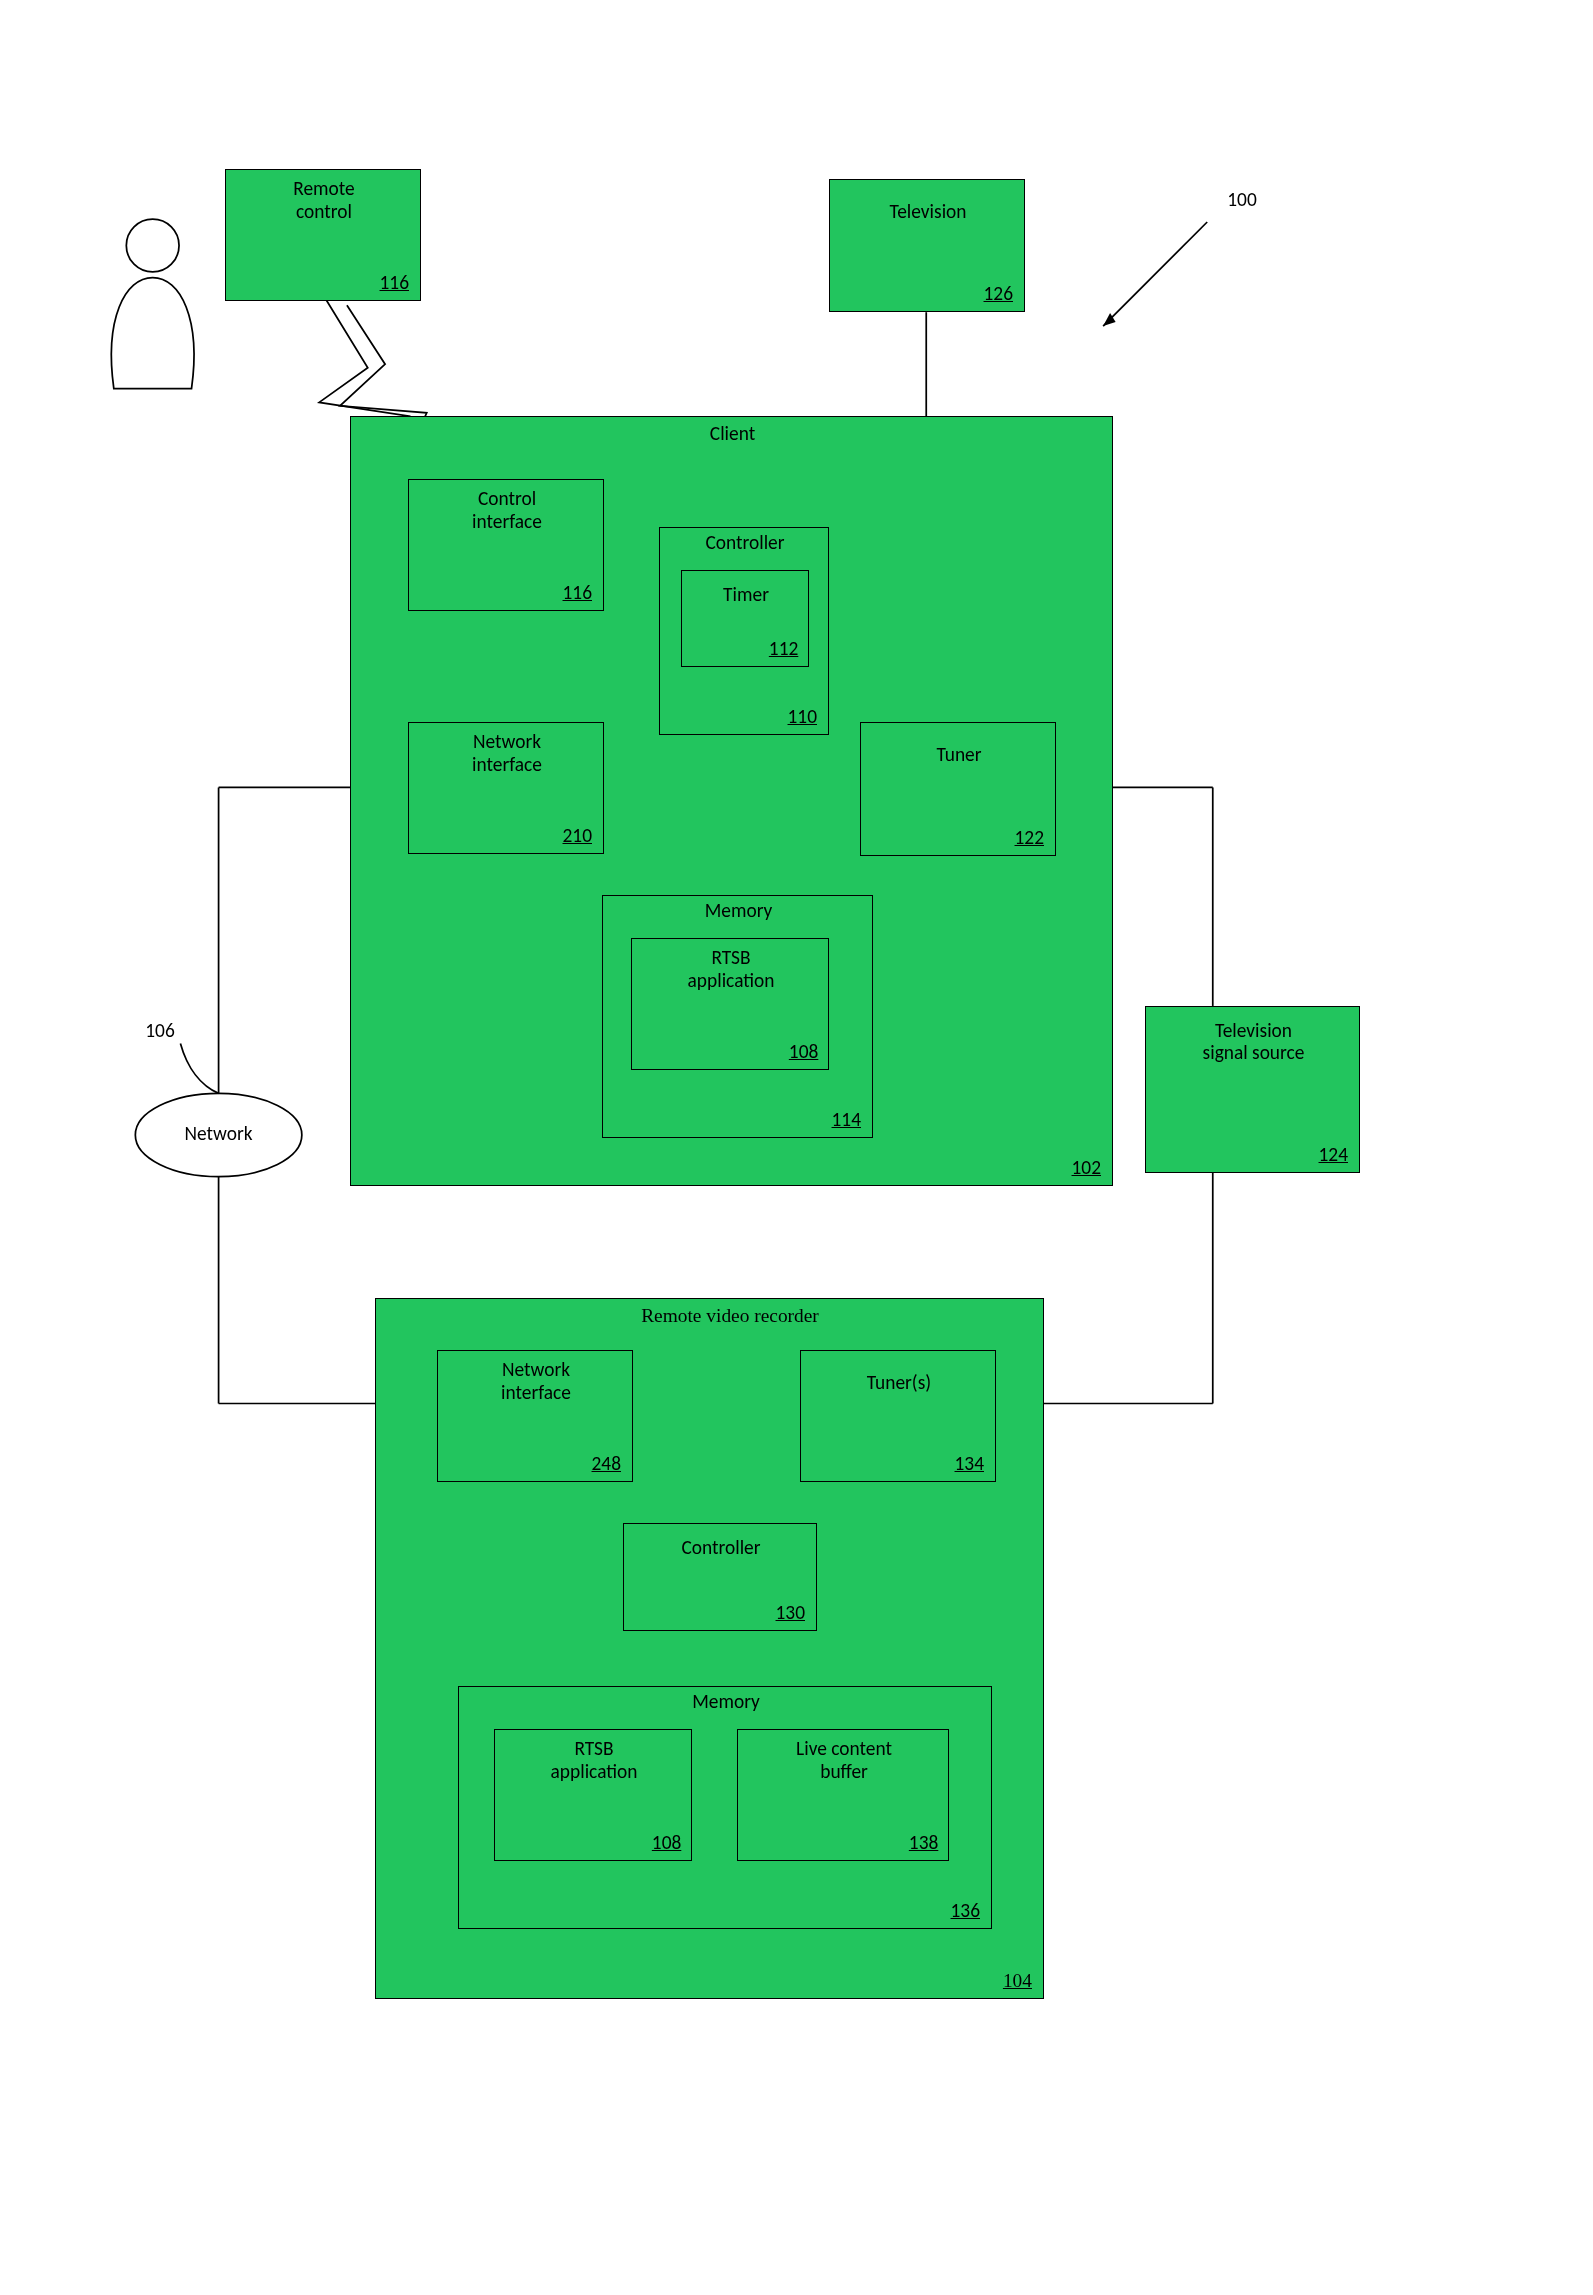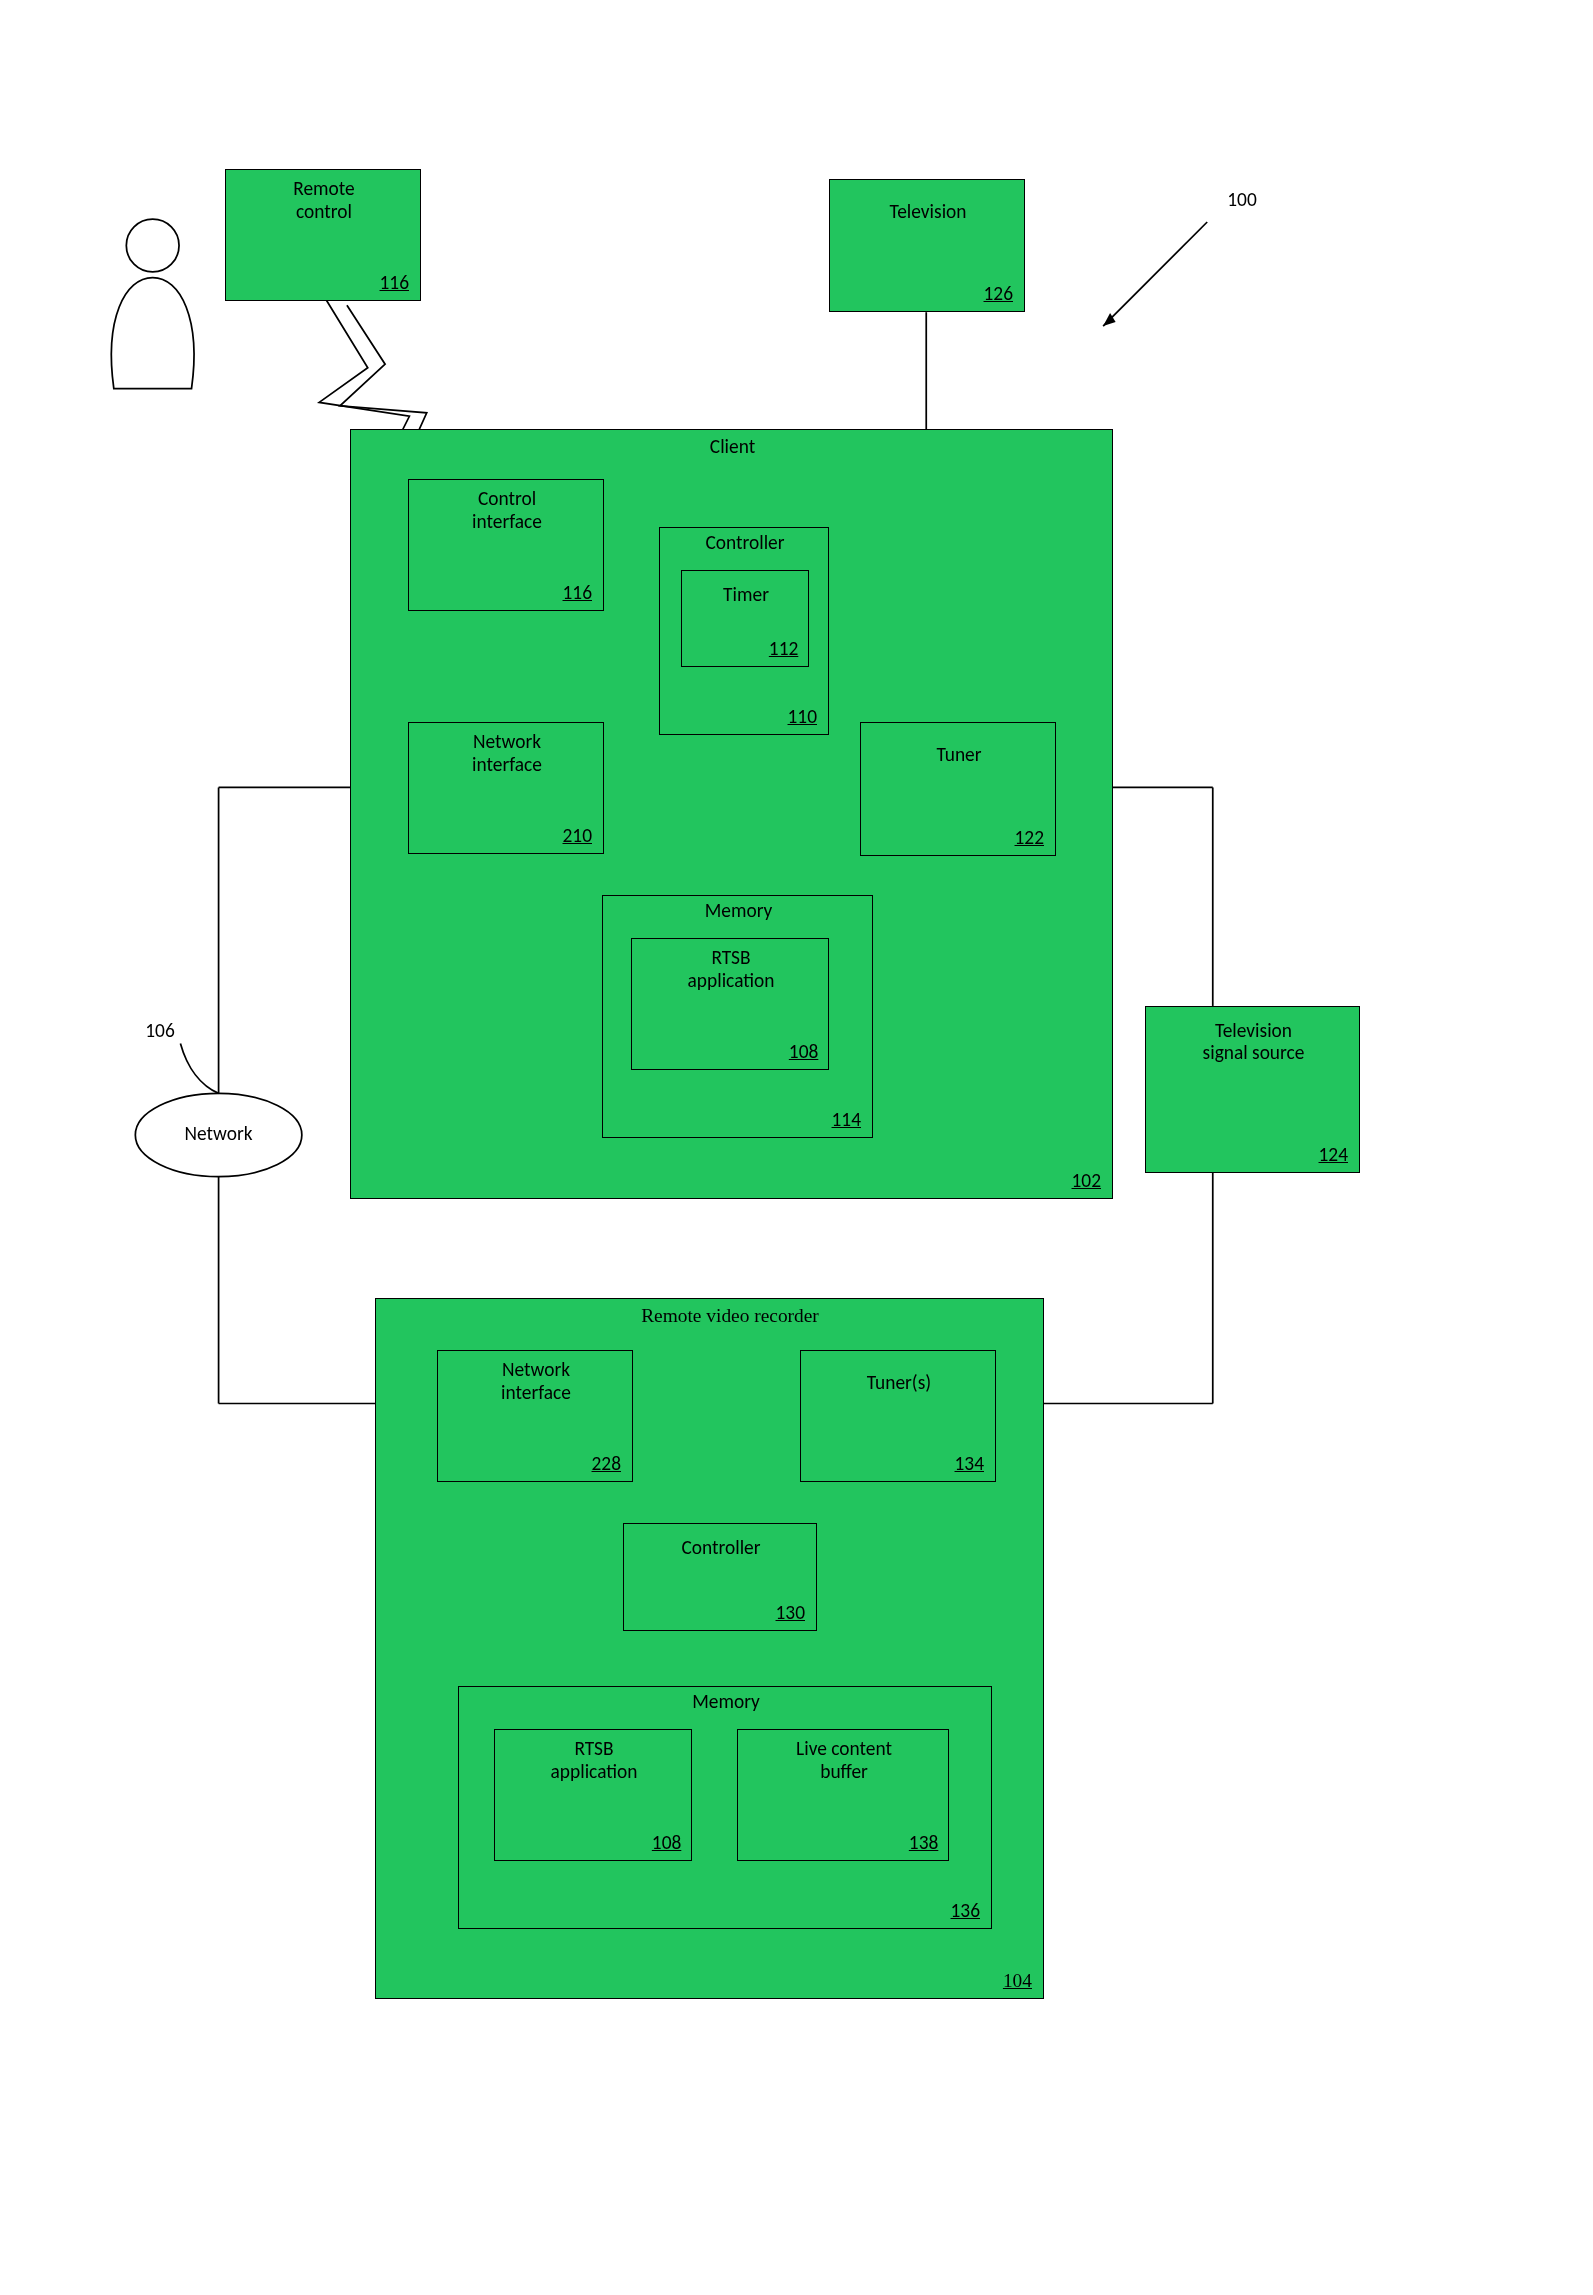--- a/index.html
+++ b/index.html
@@ -108,21 +108,21 @@
     <div class="label" style="left:0; top:8.3px; width:196px;">Remote
 control</div>
     <div class="ref" style="right:11px; bottom:5.6px;">116</div>
   </div>
 
   <div class="box" style="left:829px; top:179px; width:196px; height:133px;">
     <div class="label" style="left:0; top:21px; width:196px;">Television</div>
     <div class="ref" style="right:11px; bottom:5.6px;">126</div>
   </div>
 
-  <div class="box" style="left:350px; top:429px; width:763px; height:770px;">
+  <div class="box" style="left:350px; top:416px; width:763px; height:770px;">
     <div class="label" style="left:0; top:5.6px; width:763px;">Client</div>
     <div class="ref" style="right:11px; bottom:5.6px;">102</div>
   </div>
 
   <div class="box" style="left:408px; top:479px; width:196px; height:132px;">
     <div class="label" style="left:0; top:8.3px; width:196px;">Control
 interface</div>
     <div class="ref" style="right:11px; bottom:5.6px;">116</div>
   </div>
 
@@ -167,21 +167,21 @@
   </div>
 
   <div class="box" style="left:375px; top:1298px; width:669px; height:701px;font-family:Liberation Serif, serif;">
     <div class="label" style="left:0; top:5.6px; width:708px;">Remote video recorder</div>
     <div class="ref" style="right:11px; bottom:5.6px;">104</div>
   </div>
 
   <div class="box" style="left:437px; top:1350px; width:196px; height:132px;">
     <div class="label" style="left:0; top:8.3px; width:196px;">Network
 interface</div>
-    <div class="ref" style="right:11px; bottom:5.6px;">228</div>
+    <div class="ref" style="right:11px; bottom:5.6px;">248</div>
   </div>
 
   <div class="box" style="left:800px; top:1350px; width:196px; height:132px;">
     <div class="label" style="left:0; top:21px; width:196px;">Tuner(s)</div>
     <div class="ref" style="right:11px; bottom:5.6px;">134</div>
   </div>
 
   <div class="box" style="left:623px; top:1523px; width:194px; height:108px;">
     <div class="label" style="left:0; top:12.5px; width:194px;">Controller</div>
     <div class="ref" style="right:11px; bottom:5.6px;">130</div>

